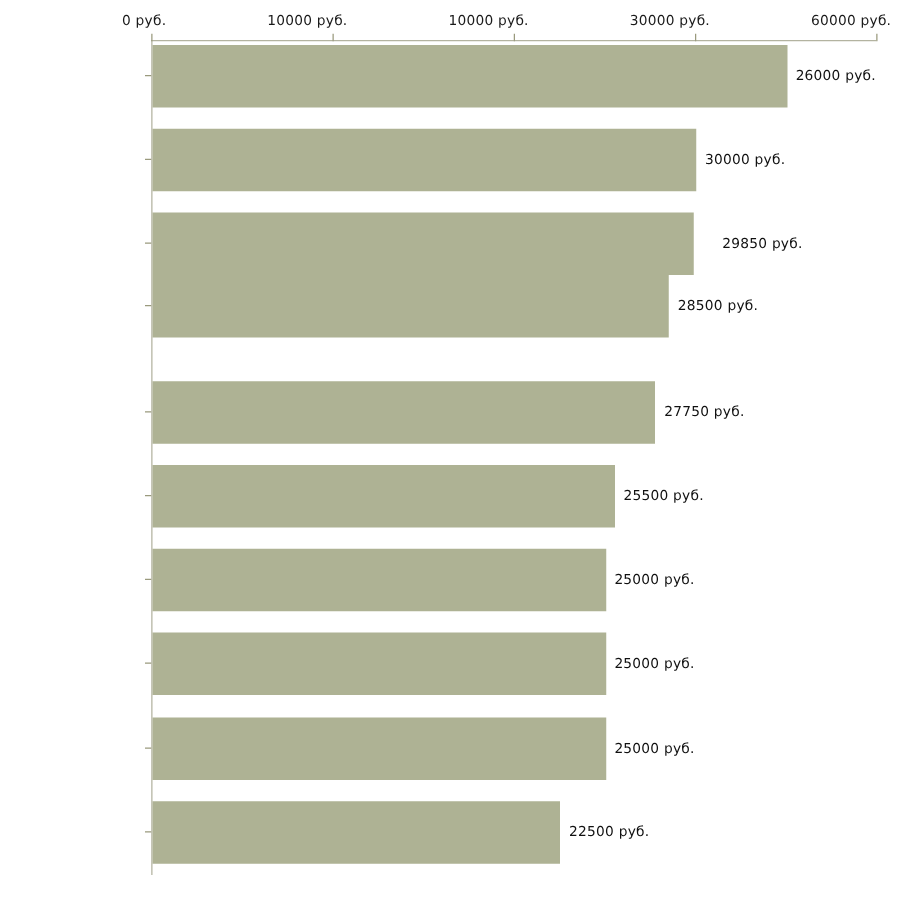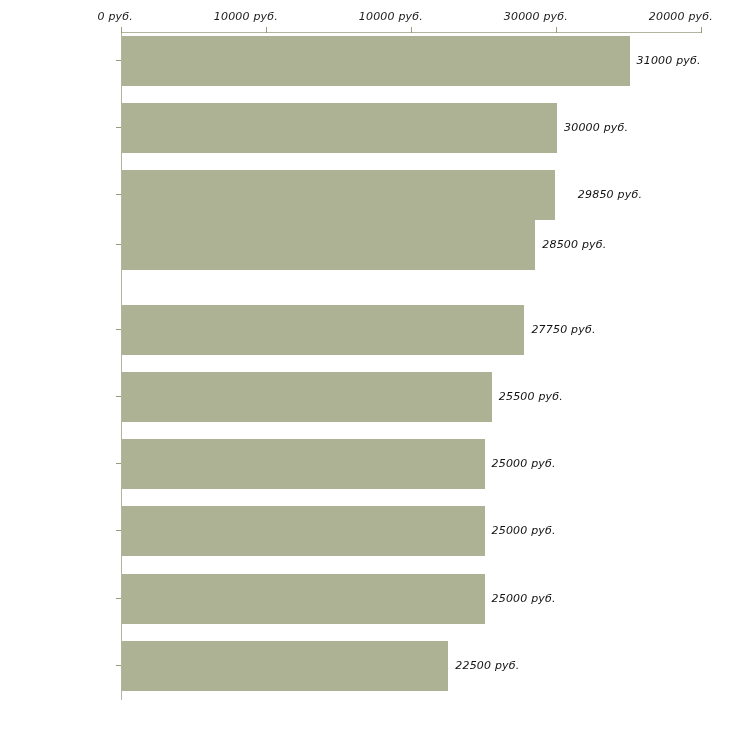--- a/index.html
+++ b/index.html
@@ -12,21 +12,20 @@
     height: 730px;
     font-family: "DejaVu Sans", sans-serif;
     color: #000000;
     overflow: hidden;
   }
 
   #chart-root {
     position: relative;
     width: 730px;
     height: 544px;
-    font-style: italic;
   }
 
   
   .axis-top {
     position: absolute;
     left: 121px;
     top: 32px;
     width: 580px;
     height: 1px;
     background: #b3b3a0;
@@ -101,27 +100,27 @@
   <div id="ticks">
       <div class="tick-mark" style="left: 121px;"></div>
       <div class="tick-label" style="left: 133px;">0 руб.</div>
       <div class="tick-mark" style="left: 266px;"></div>
       <div class="tick-label" style="left: 278px; text-align: right;">10000 руб.</div>
       <div class="tick-mark" style="left: 411px;"></div>
       <div class="tick-label" style="left: 423px;">10000 руб.</div>
       <div class="tick-mark" style="left: 556px;"></div>
       <div class="tick-label" style="left: 568px;">30000 руб.</div>
       <div class="tick-mark" style="left: 701px;"></div>
-      <div class="tick-label" style="left: 713px;">20000 руб.</div>
+      <div class="tick-label" style="left: 713px;">60000 руб.</div>
     </div>
   <div id="rows">
       <div class="row" style="top: 36px;">
         <div class="cat-tick"></div>
         <div class="bar" style="width: 507.5px; height: 50px; background: rgb(174, 178, 148);"></div>
-        <div class="bar-value" style="left: 636.5px;">31000 руб.</div>
+        <div class="bar-value" style="left: 636.5px;">26000 руб.</div>
       </div>
       <div class="row" style="top: 103.2px;">
         <div class="cat-tick"></div>
         <div class="bar" style="width: 435px; height: 50px; background: rgb(174, 178, 148);"></div>
         <div class="bar-value" style="left: 564px;">30000 руб.</div>
       </div>
       <div class="row" style="top: 170.4px;">
         <div class="cat-tick"></div>
         <div class="bar" style="width: 432.825px; height: 50px; background: rgb(174, 178, 148);"></div>
         <div class="bar-value" style="left: 561.825px; margin-left: 16px;">29850 руб.</div>

